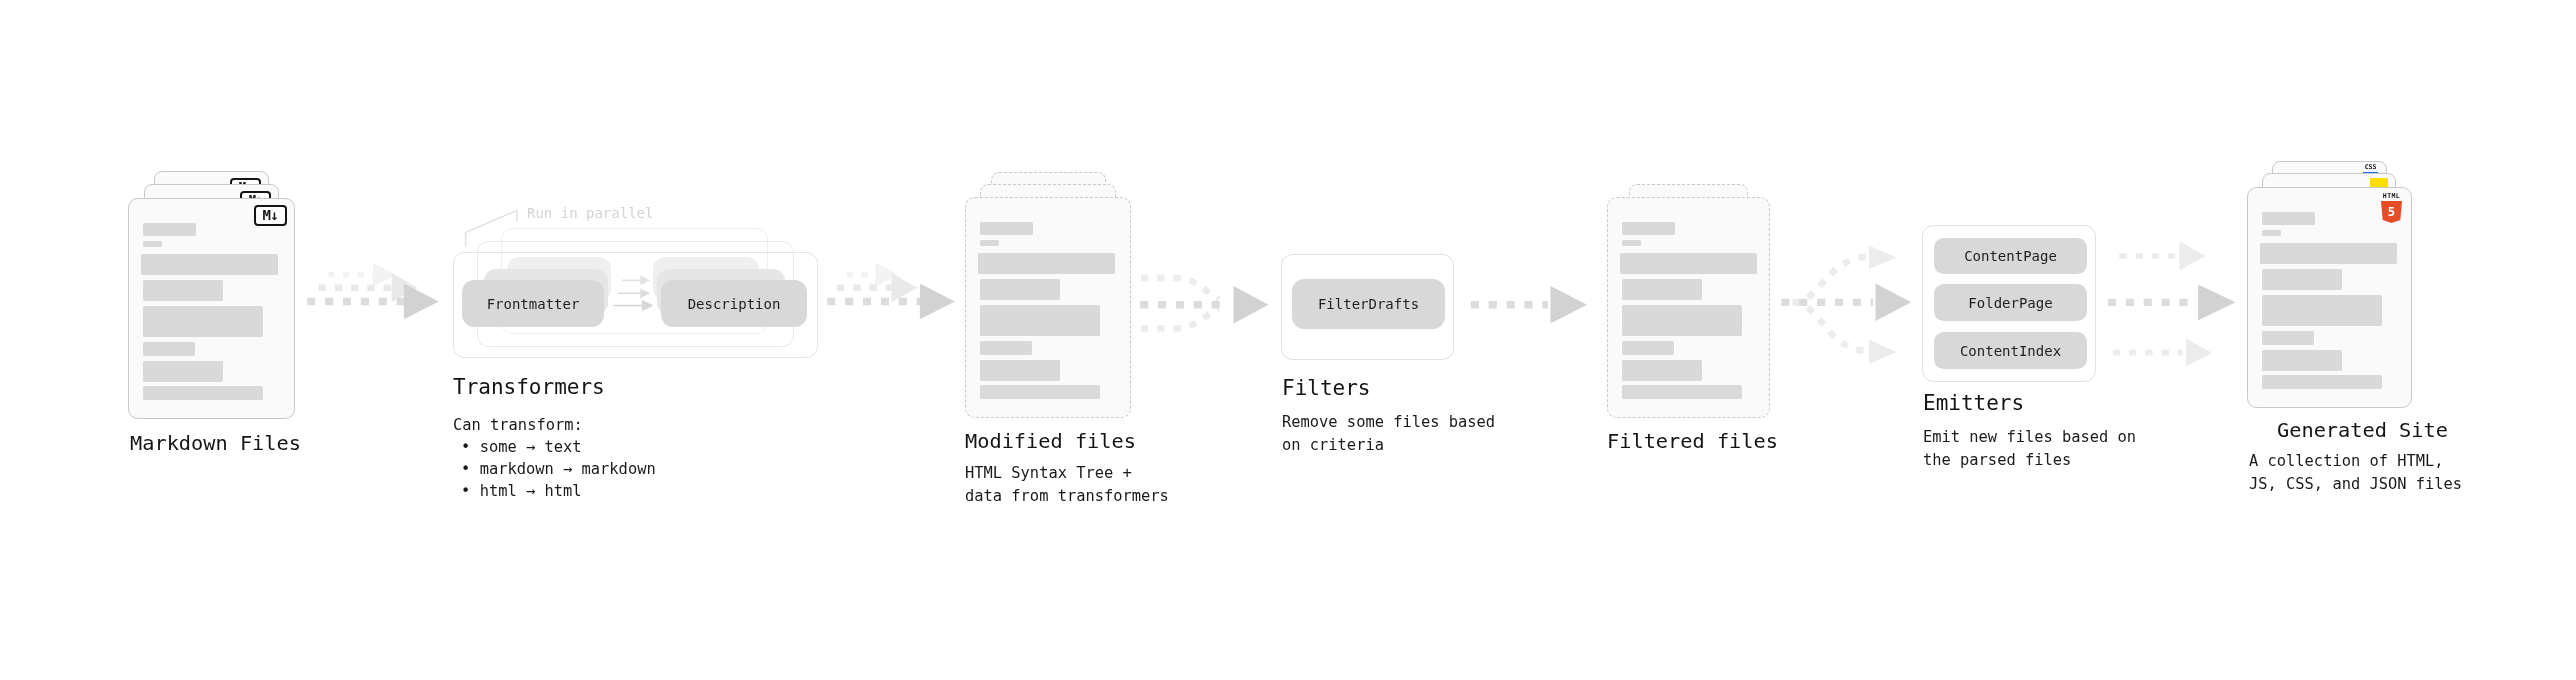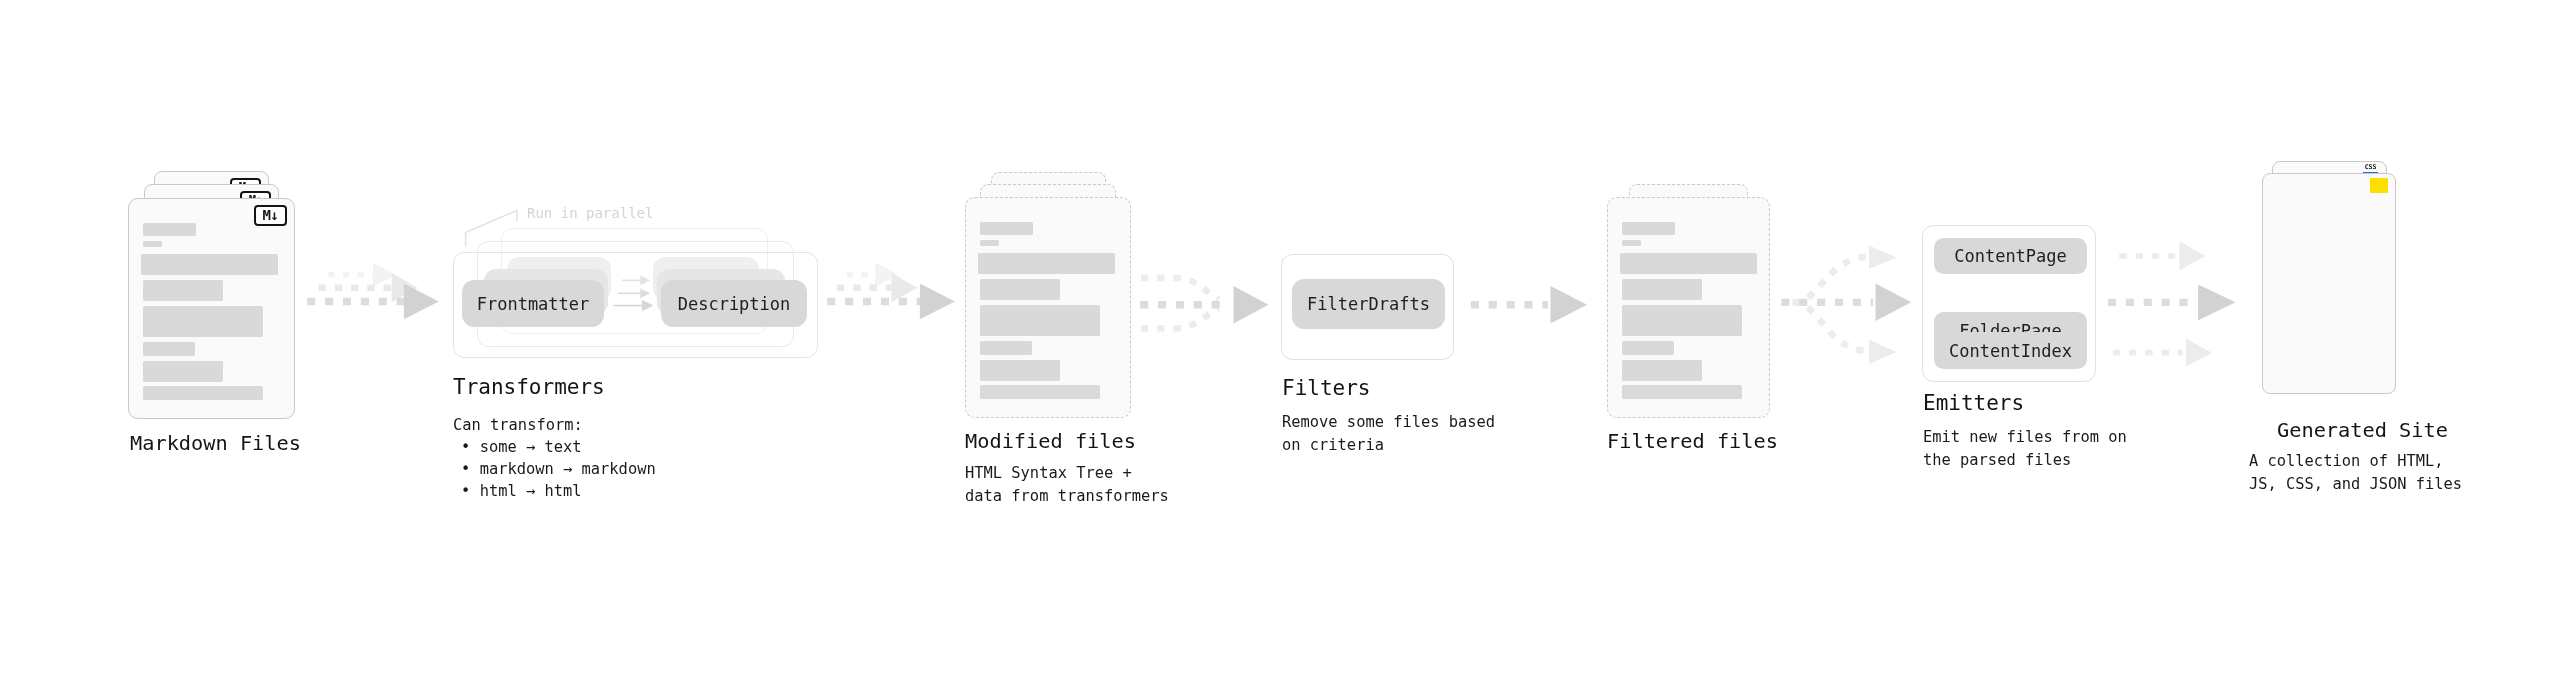--- a/index.html
+++ b/index.html
@@ -24,21 +24,21 @@
   .css-bar{width:14.6px;height:2.4px;margin:0.8px auto 0;}
   .js-badge{position:absolute;top:4.1px;right:7.3px;width:18px;height:15.4px;}
   .h5-badge{position:absolute;top:4.9px;right:9px;width:21px;text-align:center;}
   .h5-word{font-size:6.5px;font-weight:bold;color:#111;letter-spacing:0.4px;line-height:7.3px;}
   .h5-shield{width:21px;height:22px;margin-top:0.8px;display:flex;align-items:center;justify-content:center;
              clip-path:polygon(0 0,100% 0,92% 86%,50% 100%,8% 86%);color:#fff;font-size:12.2px;font-weight:bold;}
 
   
   .tbox{position:absolute;border-radius:11.4px;box-sizing:border-box;background:transparent;}
   .pill{position:absolute;background:#d8d8d8;border-radius:12.2px;display:flex;align-items:center;justify-content:center;
-        font-size:17px;color:#1f1f1f;box-sizing:border-box;}
+        font-size:14px;color:#1f1f1f;box-sizing:border-box;}
   .pill.ghost1{background:#e6e6e6;}
   .pill.ghost2{background:#efefef;}
 
   
   .cbox{position:absolute;border:1.2px solid #e0e0e0;border-radius:11.4px;background:#fff;box-sizing:border-box;}
 
   
   .title{position:absolute;font-size:21px;color:#141414;white-space:nowrap;}
   .node-label{position:absolute;font-size:20.3px;color:#141414;white-space:nowrap;}
   .subtitle{position:absolute;font-size:15.4px;line-height:23px;color:#1a1a1a;white-space:nowrap;}
@@ -199,39 +199,55 @@
         <div class="bar" style="left: 14px; top: 143px; width: 52px; height: 14px;"></div>
         <div class="bar" style="left: 14px; top: 162px; width: 80px; height: 21px;"></div>
         <div class="bar" style="left: 14px; top: 187px; width: 120px; height: 14px;"></div>
       </div>
     <div class="node-label" style="left:1607px;top:429px;">Filtered files</div>
   </div>
 
   <div class="node">
     <div class="cbox" style="left:1922px;top:225px;width:174px;height:157px;"></div>
     <div class="pill" style="left:1934px;top:238px;width:153px;height:36px;border-radius:9.8px;">ContentPage</div>
-    <div class="pill" style="left:1934px;top:284px;width:153px;height:37px;border-radius:9.8px;margin-top:28px;">FolderPage</div>
+    <div class="pill" style="left:1934px;top:284px;width:153px;height:37px;border-radius:9.8px;">FolderPage</div>
     <div class="pill" style="left:1934px;top:332px;width:153px;height:37px;border-radius:9.8px;">ContentIndex</div>
     <div class="title" style="left:1923px;top:391px;">Emitters</div>
     <div class="subtitle" style="left:1923px;top:426px;">
-      <div>Emit new files from on</div>
+      <div>Emit new files based on</div>
       <div>the parsed files</div>
     </div>
   </div>
 
   <div class="node">
     <div class="card abs" style="left:2272px;top:161px;width:115px;border-radius:8.1px;">
       <div class="css-badge">
         <div class="css-word">CSS</div>
         <div class="css-bar" style="background:#2469e9;"></div>
       </div>
     </div>
     <div class="card abs" style="left:2262px;top:173px;width:134px;border-radius:8.1px;">
       <div class="js-badge" style="background:#ffdf00;"></div>
     </div>
+    <div class="card abs" style="left:2247px;top:187px;width:165px;">
+      <div class="h5-badge">
+        <div class="h5-word">HTML</div>
+        <div class="h5-shield" style="background:#e44d26;">
+          <span>5</span>
+        </div>
+      </div>
+    <div class="bar" style="left: 14px; top: 24.4px; width: 53px; height: 13px;"></div>
+        <div class="bar" style="left: 14px; top: 42px; width: 18.7px; height: 5.7px;"></div>
+        <div class="bar" style="left: 12.2px; top: 55px; width: 137px; height: 21px;"></div>
+        <div class="bar" style="left: 14px; top: 81px; width: 80px; height: 21px;"></div>
+        <div class="bar" style="left: 14px; top: 107px; width: 120px; height: 31px;"></div>
+        <div class="bar" style="left: 14px; top: 143px; width: 52px; height: 14px;"></div>
+        <div class="bar" style="left: 14px; top: 162px; width: 80px; height: 21px;"></div>
+        <div class="bar" style="left: 14px; top: 187px; width: 120px; height: 14px;"></div>
+      </div>
     <div class="node-label" style="left:2249px;top:418px;margin-left:28px;">Generated Site</div>
     <div class="subtitle" style="left:2249px;top:450px;">
       <div>A collection of HTML,</div>
       <div>JS, CSS, and JSON files</div>
     </div>
   </div>
 
 </div>
 
 

